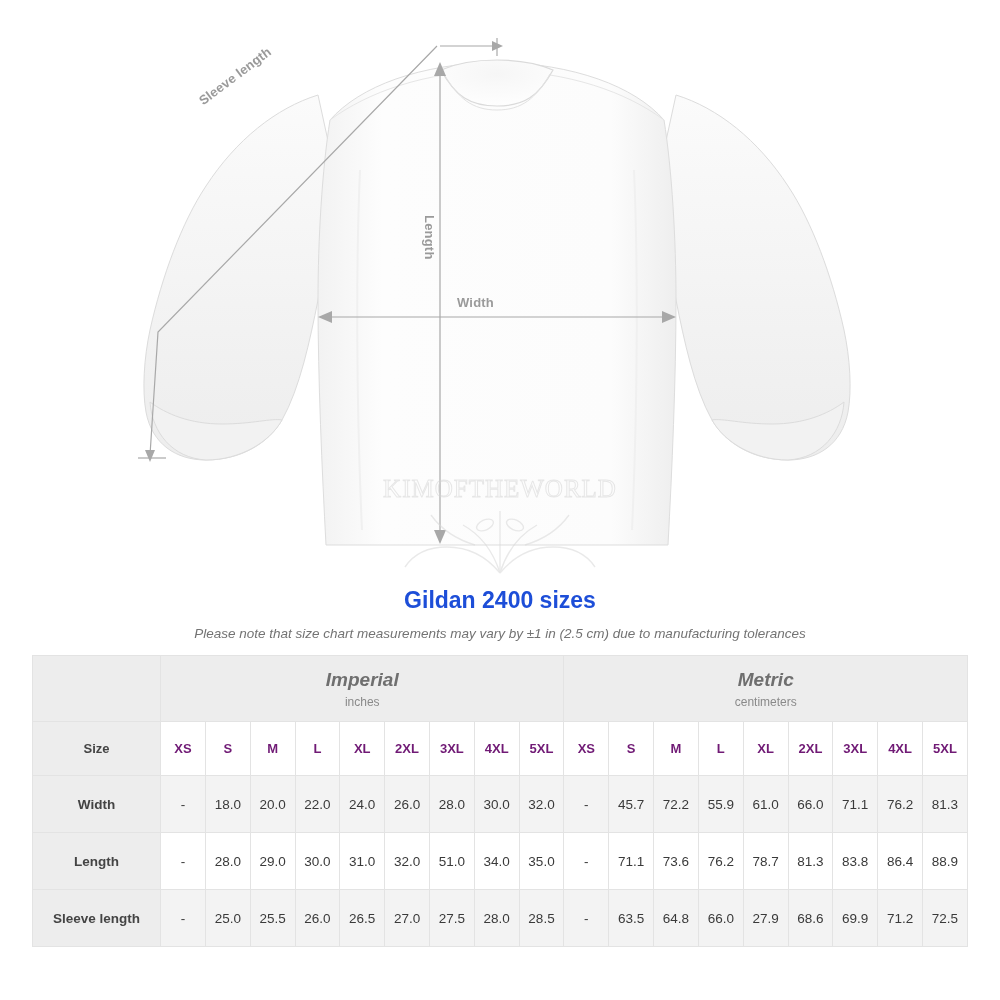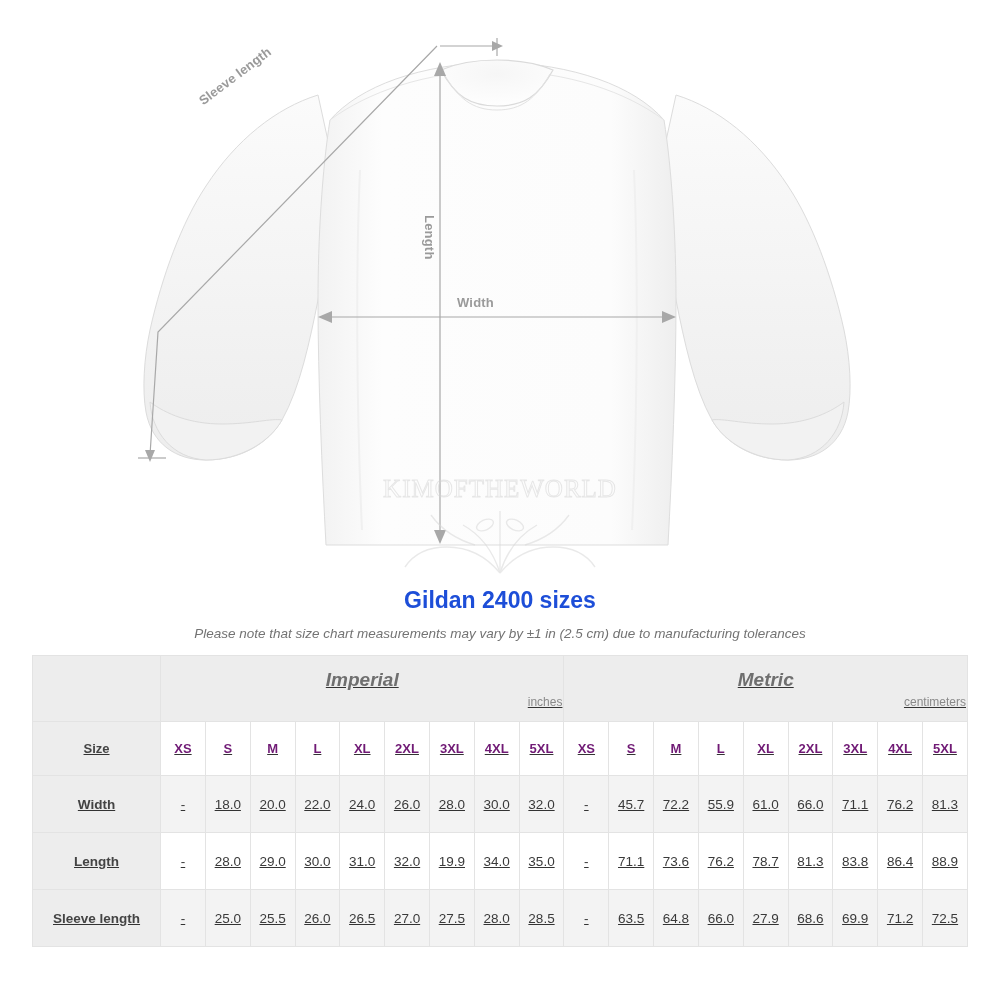--- a/index.html
+++ b/index.html
@@ -75,21 +75,20 @@
   .table-wrap {
     width: 936px;
     margin: 0 auto;
   }
   table.size-chart {
     width: 100%;
     border-collapse: collapse;
     table-layout: fixed;
     font-size: 13px;
     color: #333333;
-    text-decoration: underline;
   }
   table.size-chart td, table.size-chart th {
     border: 1px solid #e3e3e3;
     text-align: center;
     font-weight: normal;
   }
   
   .unit-cell {
     background: #ededed;
     height: 66px;
@@ -99,21 +98,20 @@
     font-size: 19px;
     font-style: italic;
     font-weight: bold;
     color: #6f6f6f;
     line-height: 1.25;
   }
   .unit-cell .u-sub {
     font-size: 12px;
     color: #8a8a8a;
     margin-top: 3px;
-    text-align: right;
   }
   .corner-cell {
     background: #ededed;
     border: 1px solid #e3e3e3 !important;
     width: 128px;
   }
 
   
   tr.size-row td {
     background: #ffffff;
@@ -304,21 +302,21 @@
         </tr>
 
         <tr class="data-row">
           <td class="row-head">Length</td>
           <td>-</td>
           <td>28.0</td>
           <td>29.0</td>
           <td>30.0</td>
           <td>31.0</td>
           <td>32.0</td>
-          <td>19.9</td>
+          <td>51.0</td>
           <td>34.0</td>
           <td>35.0</td>
           <td>-</td>
           <td>71.1</td>
           <td>73.6</td>
           <td>76.2</td>
           <td>78.7</td>
           <td>81.3</td>
           <td>83.8</td>
           <td>86.4</td>

